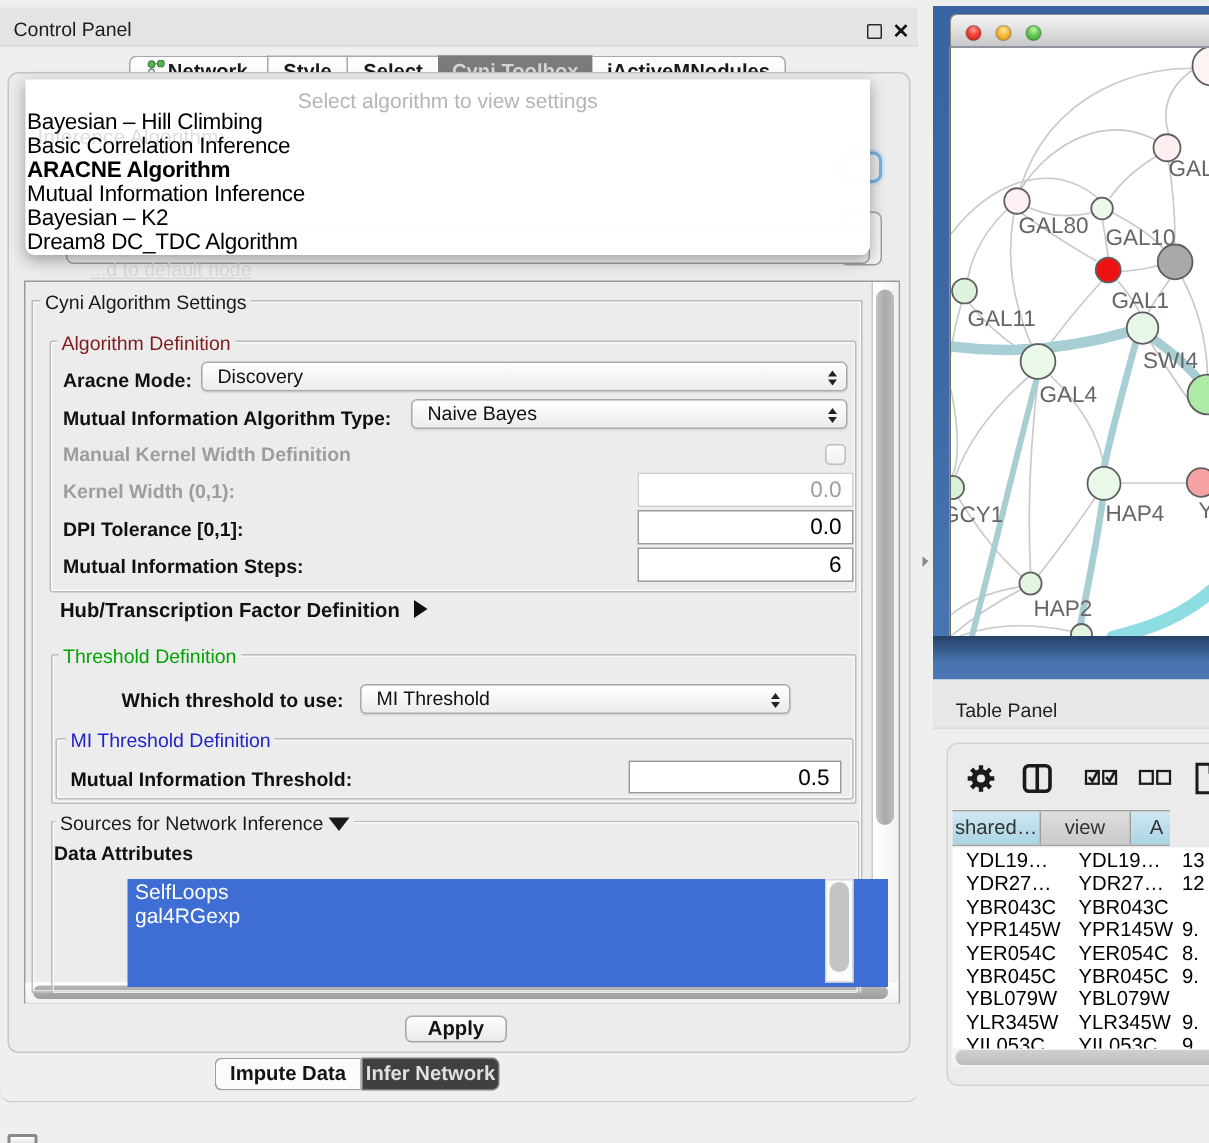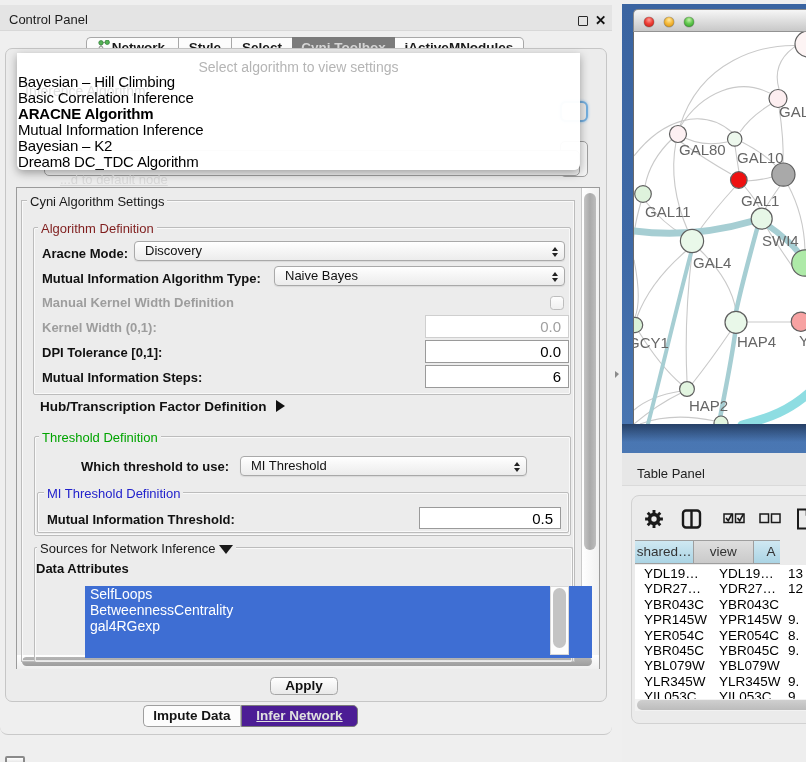--- a/index.html
+++ b/index.html
@@ -107,31 +107,30 @@
 <div class="lbl abs" style="left:47px; top:512px;">Mutual Information Threshold:</div>
 <div class="field" style="left:419px; top:507px; width:142px; height:22px;">0.5</div>
 
 <div class="gbox" style="left:34px; top:547px; width:539px; height:115px; border-bottom:none;"></div>
 <div class="gtitle" style="left:37px; top:541px; color:#1a1a1a;">Sources for Network Inference <span style="display:inline-block; width:0; height:0; border-left:7px solid transparent; border-right:7px solid transparent; border-top:9px solid #1a1a1a; vertical-align:-1px;"></span></div>
 
 <div class="lbl abs" style="left:36px; top:561px;">Data Attributes</div>
 
 <div class="abs" style="left:43px; top:586px; width:507px; height:72px; background:#3e6ed3; color:#fff; font-size:14px; overflow:hidden;margin-left:42px;">
   <div style="height:16px; line-height:16px; padding-left:5px;">SelfLoops</div>
-  <div style="height:16px; line-height:16px; padding-left:5px;">BetweennessCentrality</div>
   <div style="height:16px; line-height:16px; padding-left:5px;">gal4RGexp</div>
 </div>
 <div class="abs" style="left:550px; top:586px; width:19px; height:69px; background:#fdfdfd; border:1px solid #d9d9d9;"></div>
 <div class="abs" style="left:552.5px; top:588px; width:13px; height:60px; background:#c4c4c4; border-radius:6.5px;"></div>
 
 <div class="abs" style="left:270px; top:677px; width:68px; height:18px; border:1px solid #a6a6a6; border-radius:4.5px; background:linear-gradient(#ffffff,#e9e9e9); text-align:center; font-size:13.5px; font-weight:bold; line-height:16px; color:#111;">Apply</div>
 
 <div class="abs" style="left:143px; top:705px; height:22px; display:flex; font-size:13.5px; font-weight:bold; color:#141414;">
   <div style="width:98px; background:#fcfcfc; border:1px solid #9e9e9e; border-right:1px solid #bbb; border-radius:5px 0 0 5px; text-align:center; line-height:20px;">Impute Data</div>
-  <div style="width:117px; background:#4c1d95; border:1px solid #7b7b7b; color:#e0e0e0; border-radius:0 5px 5px 0; text-align:center; line-height:20px;text-decoration:underline;">Infer Network</div>
+  <div style="width:92px; background:#404040; border:1px solid #7b7b7b; color:#e0e0e0; border-radius:0 5px 5px 0; text-align:center; line-height:20px;">Infer Network</div>
 </div>
 
 <div class="abs" style="left:615px; top:371px; width:0; height:0; border-left:4px solid #8a8a8a; border-top:3px solid transparent; border-bottom:4px solid transparent;"></div>
 
 <div class="abs" style="left:17px; top:53px; width:563px; height:117px; background:rgba(255,255,255,0.97); border-radius:0 0 6px 6px; box-shadow:0 3px 10px rgba(0,0,0,0.35); z-index:50;">
     <div style="position:absolute; left:8px; top:30px; font-size:14px; font-weight:normal; color:rgba(150,150,150,0.3); white-space:nowrap;">Inference Algorithm:</div>
   </div>
 <div class="abs" style="left:17px; top:59px; width:563px; text-align:center; font-size:14px; color:#b5b5b5; z-index:51;">Select algorithm to view settings</div>
 <div class="abs" style="left:18px; top:73.5px; font-size:15px; letter-spacing:-0.2px; color:#000; line-height:16px; z-index:51; white-space:nowrap;">
   Bayesian – Hill Climbing<br>

